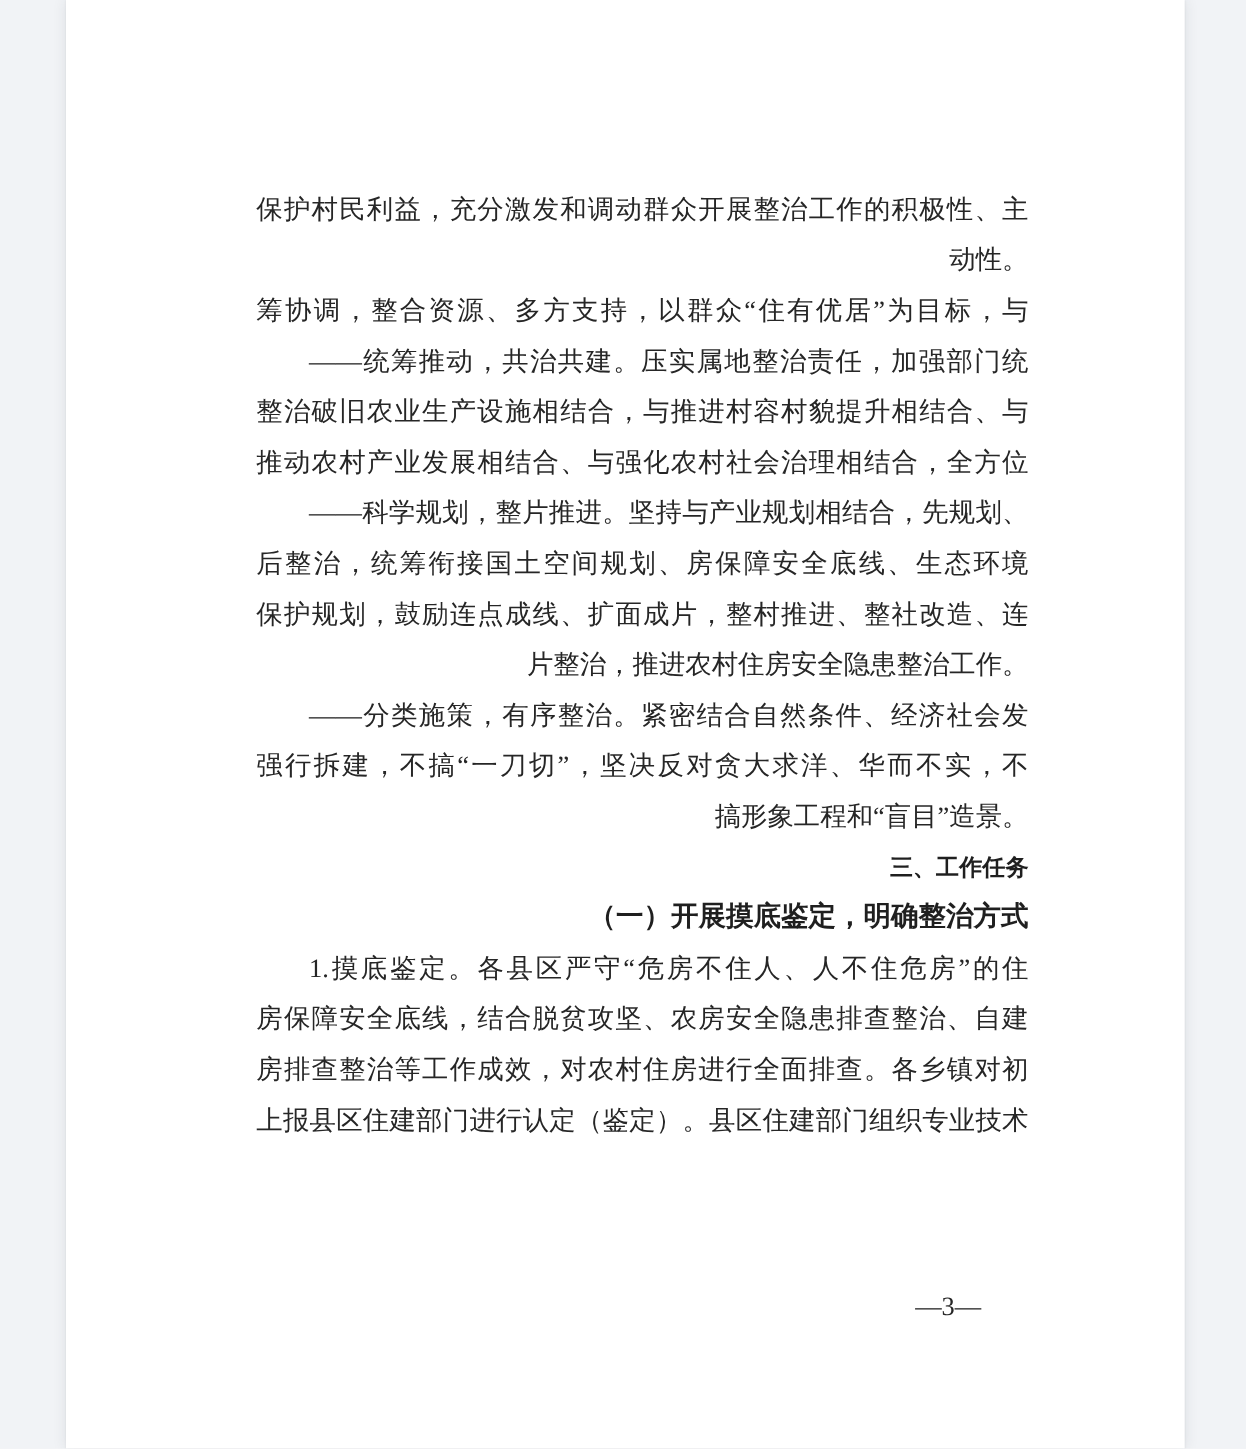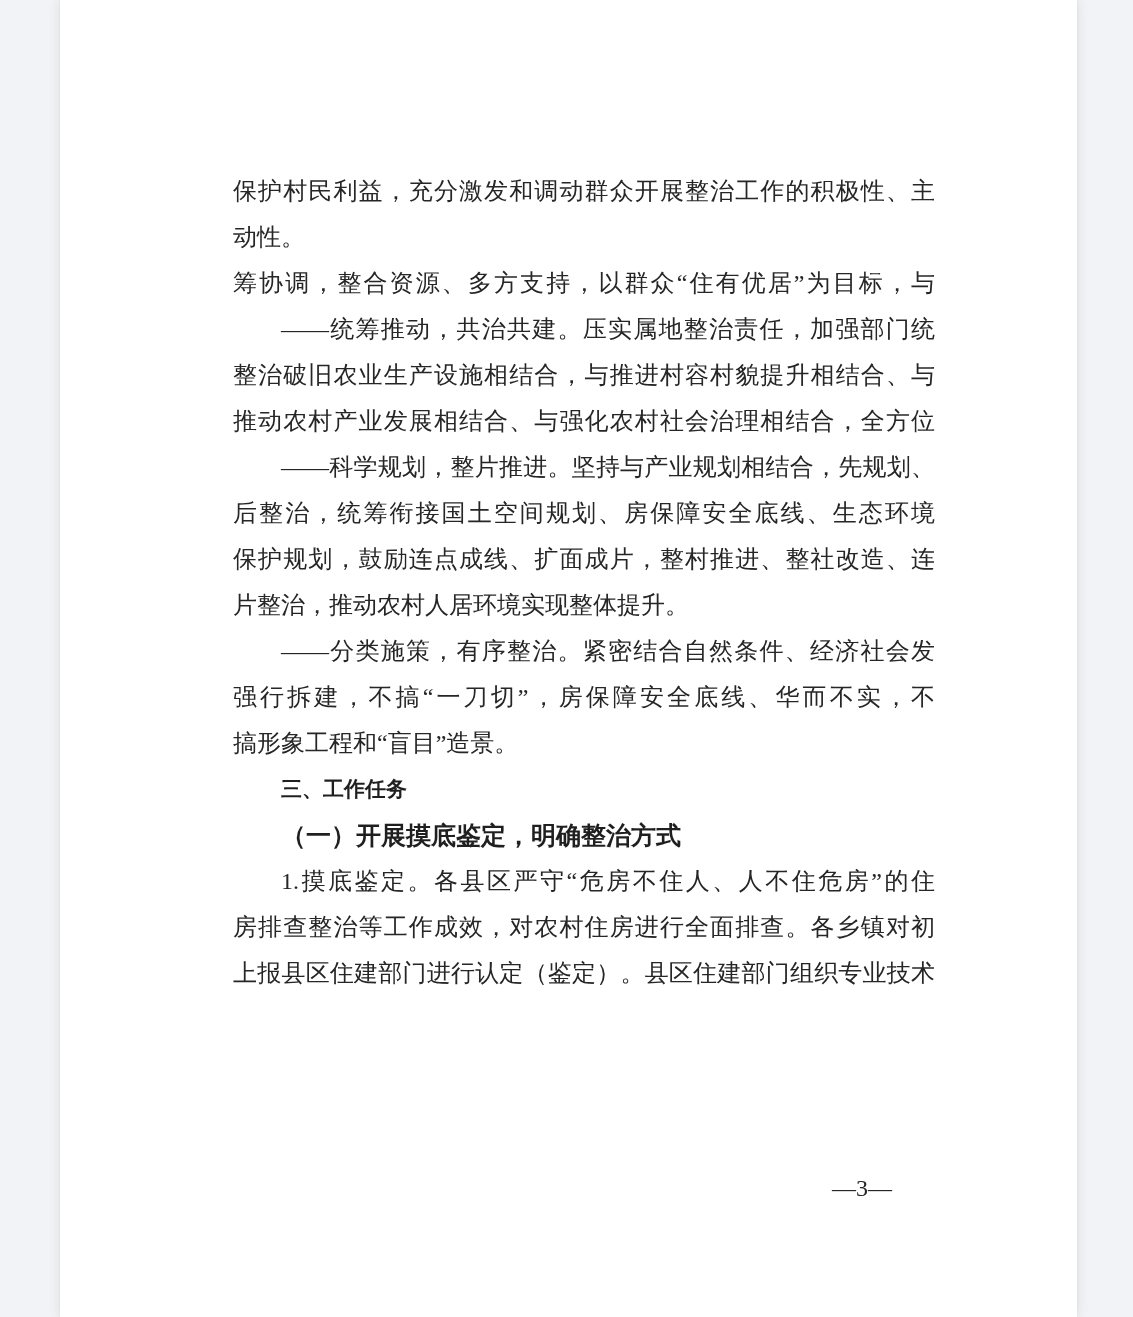--- a/index.html
+++ b/index.html
@@ -30,38 +30,38 @@
     left: 173px;
     top: 168px;
     width: 702px;
   }
   .line {
     height: 46px;
     line-height: 46px;
     font-size: 24px;
     color: #262626;
     font-family: "Liberation Serif", serif;
-    text-align: left;
+    text-align: right;
     white-space: normal;
   }
   .line.justify {
     text-align: justify;
     text-align-last: justify;
   }
   .line.indent {
     text-indent: 48px;
   }
   .line.h1 {
     font-family: "Liberation Sans", sans-serif;
     font-weight: bold;
     font-size: 21px;
     color: #1f1f1f;
   }
   .line.h2 {
-    font-family: Liberation Sans, sans-serif;
+    font-family: Liberation Mono, monospace;
     font-weight: bold;
     font-size: 25px;
     color: #1f1f1f;
   }
   .page-number {
     position: absolute;
     top: 1172px;
     right: 185px;
     height: 32px;
     line-height: 32px;
@@ -78,25 +78,26 @@
     <div class="content" id="content">
         <div class="line justify">保护村民利益，充分激发和调动群众开展整治工作的积极性、主</div>
         <div class="line">动性。</div>
         <div class="line justify">筹协调，整合资源、多方支持，以群众“住有优居”为目标，与</div>
         <div class="line justify indent">——统筹推动，共治共建。压实属地整治责任，加强部门统</div>
         <div class="line justify">整治破旧农业生产设施相结合，与推进村容村貌提升相结合、与</div>
         <div class="line justify">推动农村产业发展相结合、与强化农村社会治理相结合，全方位</div>
         <div class="line justify indent">——科学规划，整片推进。坚持与产业规划相结合，先规划、</div>
         <div class="line justify">后整治，统筹衔接国土空间规划、房保障安全底线、生态环境</div>
         <div class="line justify">保护规划，鼓励连点成线、扩面成片，整村推进、整社改造、连</div>
-        <div class="line">片整治，推动农村人居环境实现整体提升。</div>
+        <div class="line">片整治，推进农村住房安全隐患整治工作。</div>
         <div class="line justify indent">——分类施策，有序整治。紧密结合自然条件、经济社会发</div>
-        <div class="line justify">强行拆建，不搞“一刀切”，房保障安全底线、华而不实，不</div>
+        <div class="line justify">强行拆建，不搞“一刀切”，坚决反对贪大求洋、华而不实，不</div>
         <div class="line">搞形象工程和“盲目”造景。</div>
         <div class="line h1 indent">三、工作任务</div>
         <div class="line h2 indent">（一）开展摸底鉴定，明确整治方式</div>
         <div class="line justify indent">1.摸底鉴定。各县区严守“危房不住人、人不住危房”的住</div>
+        <div class="line justify">房保障安全底线，结合脱贫攻坚、农房安全隐患排查整治、自建</div>
         <div class="line justify">房排查整治等工作成效，对农村住房进行全面排查。各乡镇对初</div>
         <div class="line justify">上报县区住建部门进行认定（鉴定）。县区住建部门组织专业技术</div>
       </div>
     <div class="page-number">—3—</div>
   </div>
 </div>
 
 </body></html>

